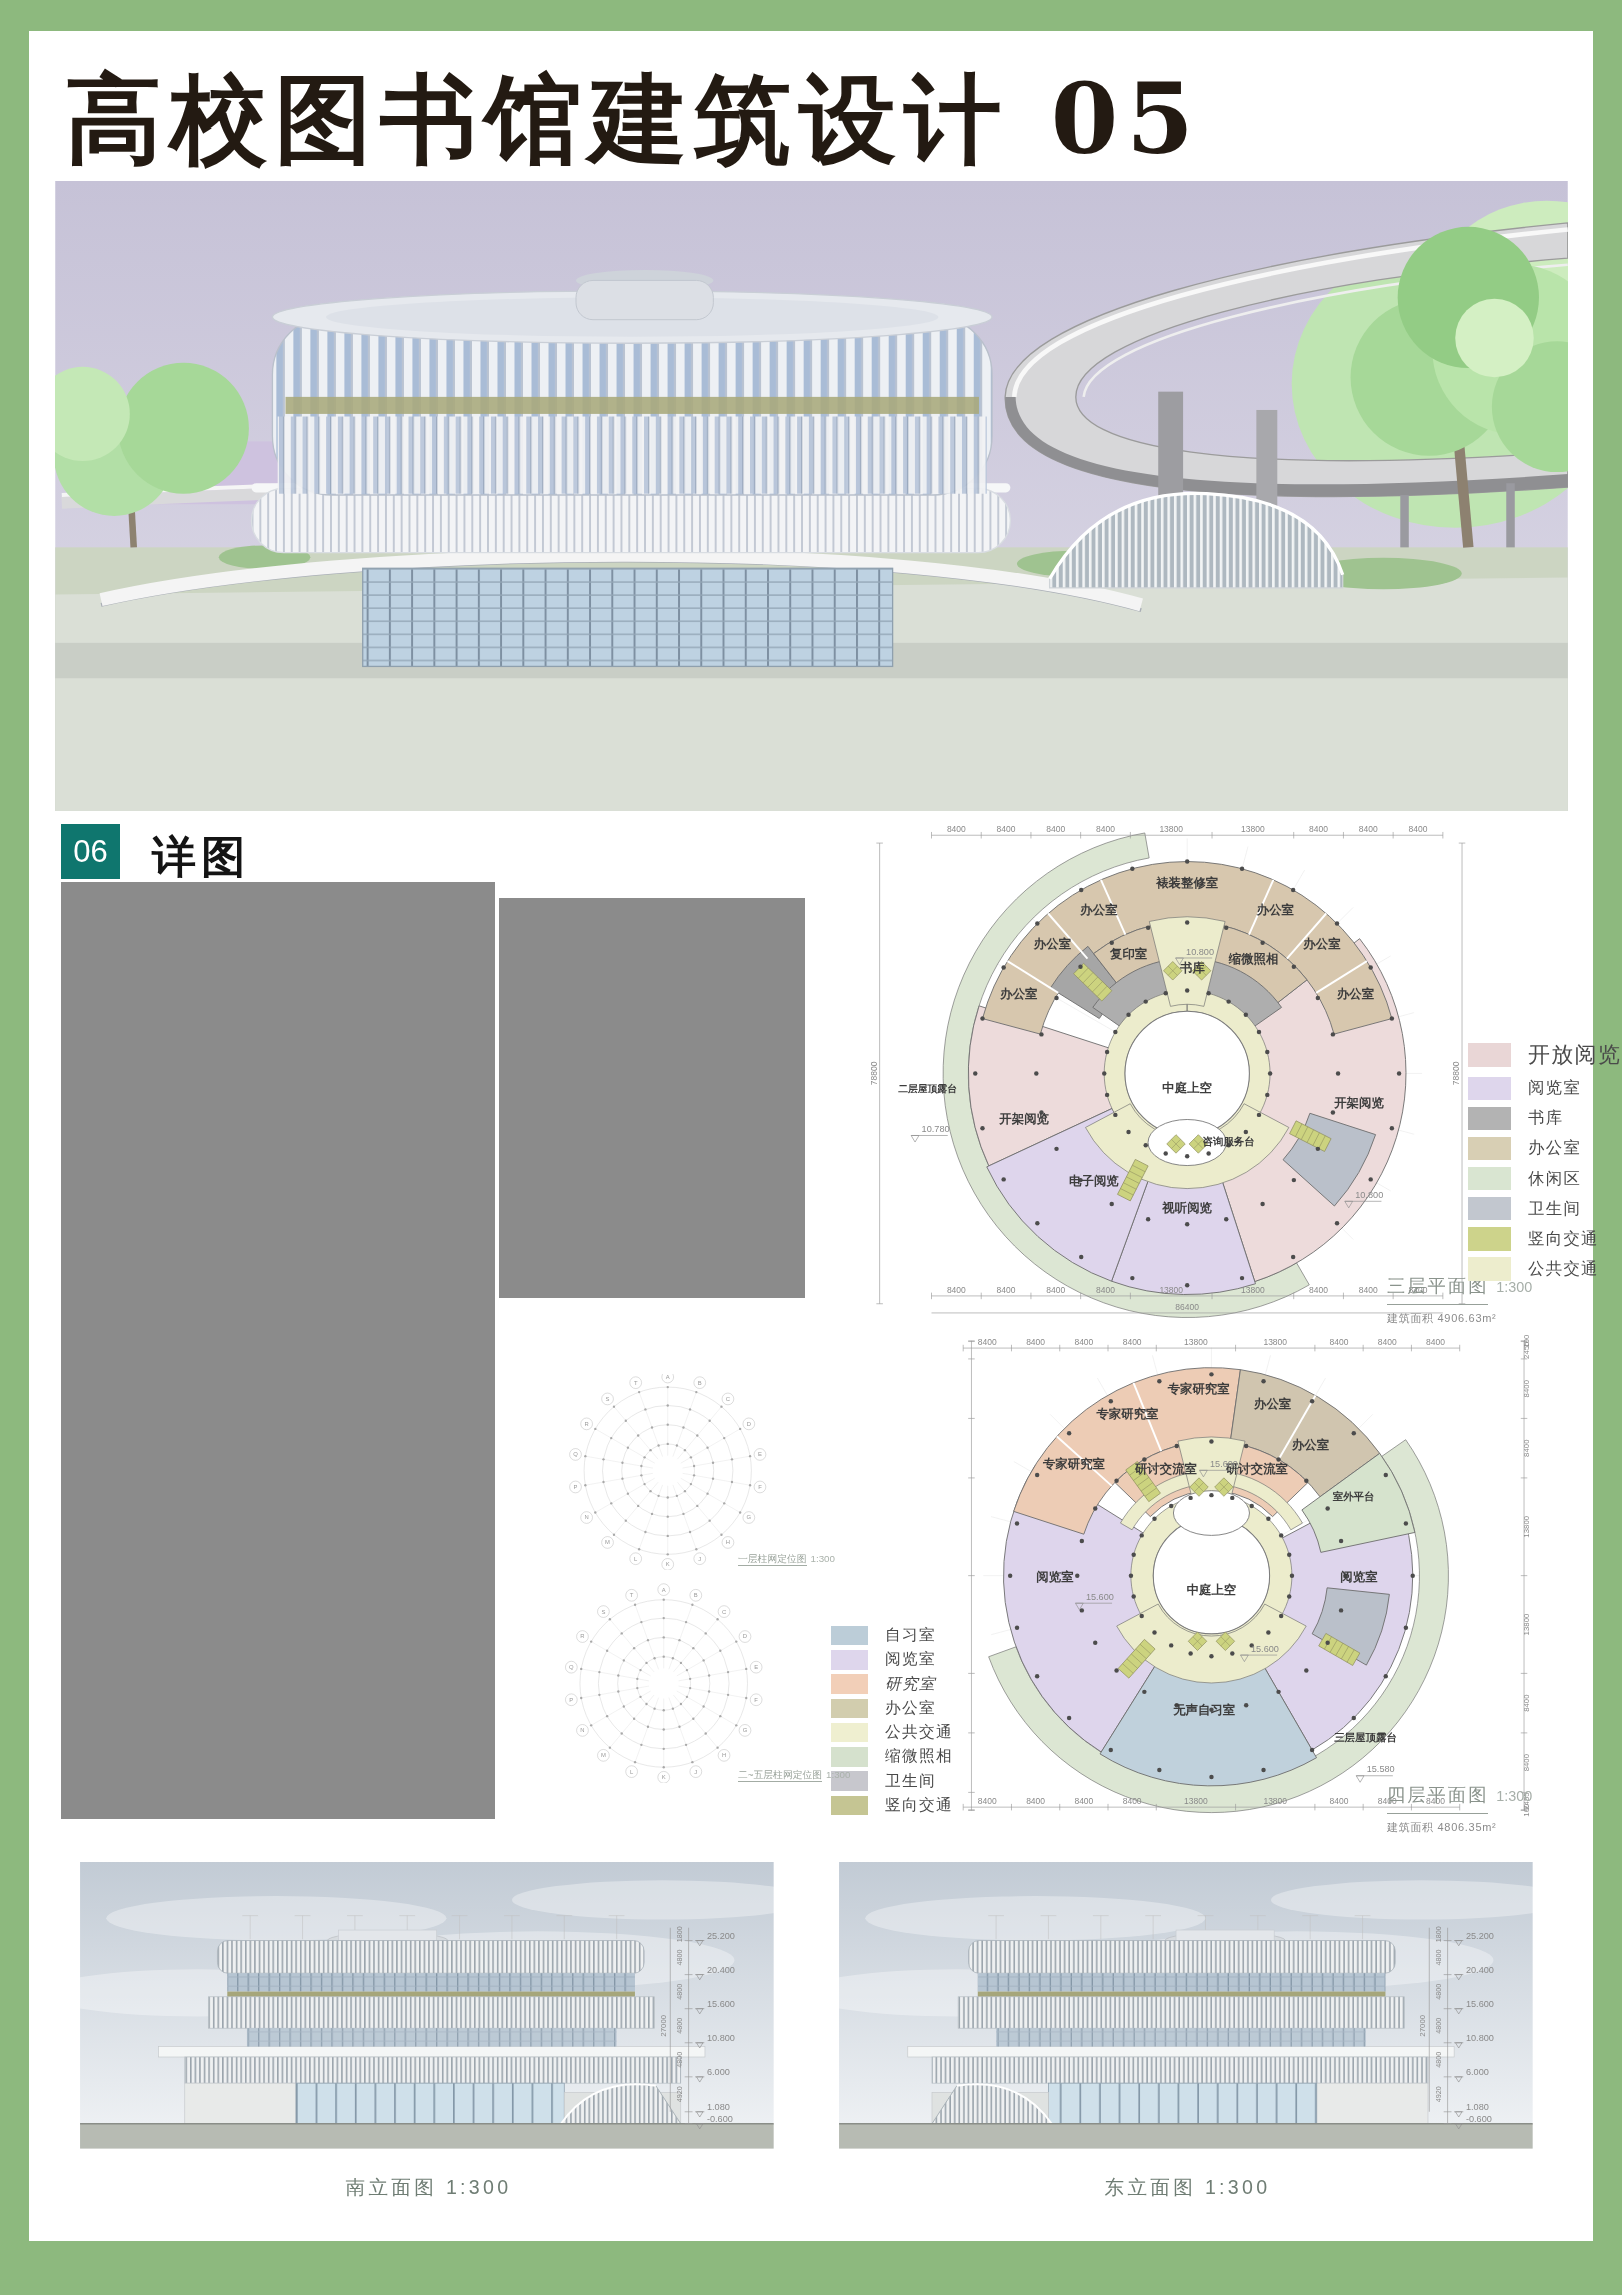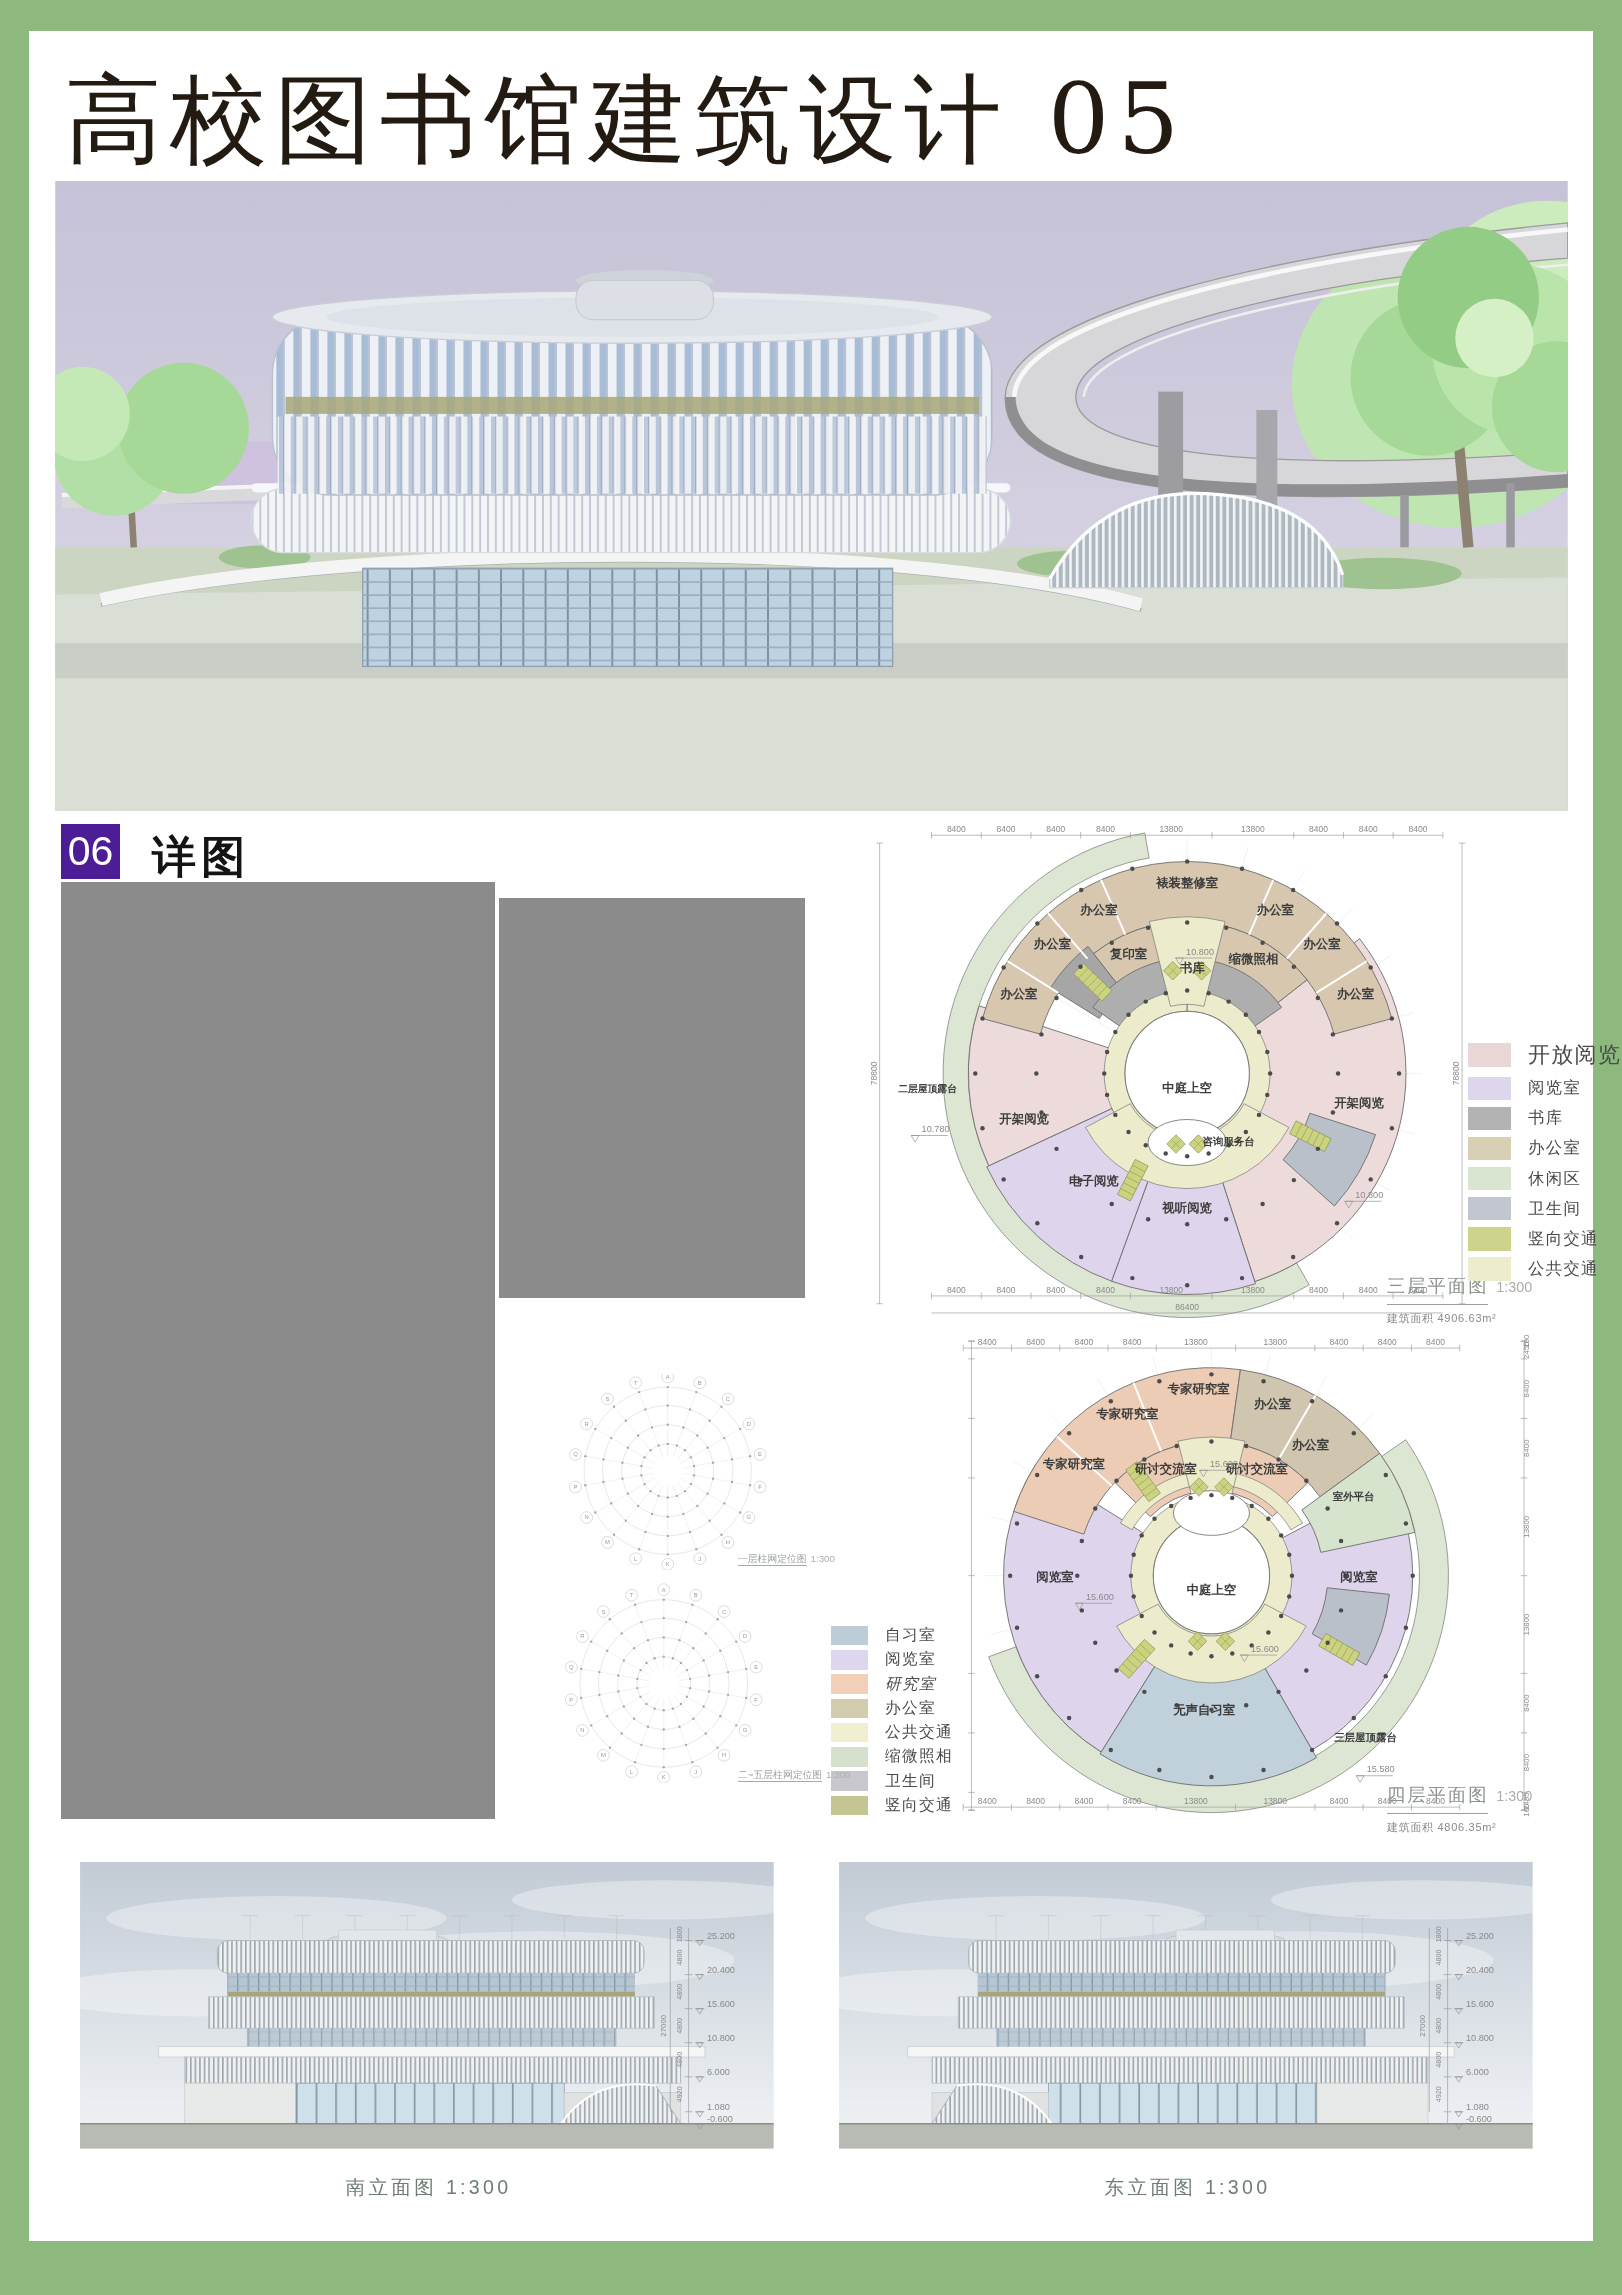--- a/index.html
+++ b/index.html
@@ -1,21 +1,21 @@
 <!DOCTYPE html>
 <html style="font-size:10.5px"><head>
 <meta charset="utf-8">
 <style>
 *{margin:0;padding:0;box-sizing:border-box}
 html,body{width:1623px;height:2295px}
 body{background:#8db97e;position:relative;font-family:"Liberation Sans","DejaVu Sans",sans-serif;overflow:hidden}
 .abs{position:absolute}
 .page{position:absolute;left:29.4px;top:31px;width:1564px;height:2210px;background:#ffffff}
-.title{left:65px;top:56px;font-family:"DejaVu Serif","Liberation Serif",serif;font-weight:normal;font-size:97px;letter-spacing:7.9px;color:#231a12;white-space:nowrap}
-.sec-badge{left:61px;top:824px;width:59px;height:55px;background:#4c1d95;color:#fff;font-size:41px;display:flex;align-items:center;justify-content:center}
+.title{left:65px;top:56px;font-family:"DejaVu Serif","Liberation Serif",serif;font-weight:bold;font-size:97px;letter-spacing:7.9px;color:#231a12;white-space:nowrap}
+.sec-badge{left:61px;top:824px;width:59px;height:55px;background:#0f766e;color:#fff;font-size:31px;display:flex;align-items:center;justify-content:center}
 .sec-label{left:152px;top:828px;font-size:44px;font-weight:bold;color:#141414;letter-spacing:5.2px}
 .ph{background:#8b8b8b}
 .plan-title{color:#8a938c;font-size:18.3px;border-bottom:1.3px solid #97a099;padding-bottom:6px;display:inline-block;letter-spacing:2px}
 .plan-scale{color:#a7afa9;font-size:14.4px;margin-left:7.9px}
 .plan-area{color:#8a8a8a;font-size:11px;margin-top:5.9px;letter-spacing:0.7px}
 .grid-cap{color:#9aa39b;font-size:9.8px;white-space:nowrap}
 .gc-name{border-bottom:0.7px solid #a3aca4;padding-bottom:0.7px}
 .gc-scale{margin-left:3.9px;color:#aab2ab}
 .lgrow{display:flex;align-items:center}
 .sw{display:inline-block;flex:none}

